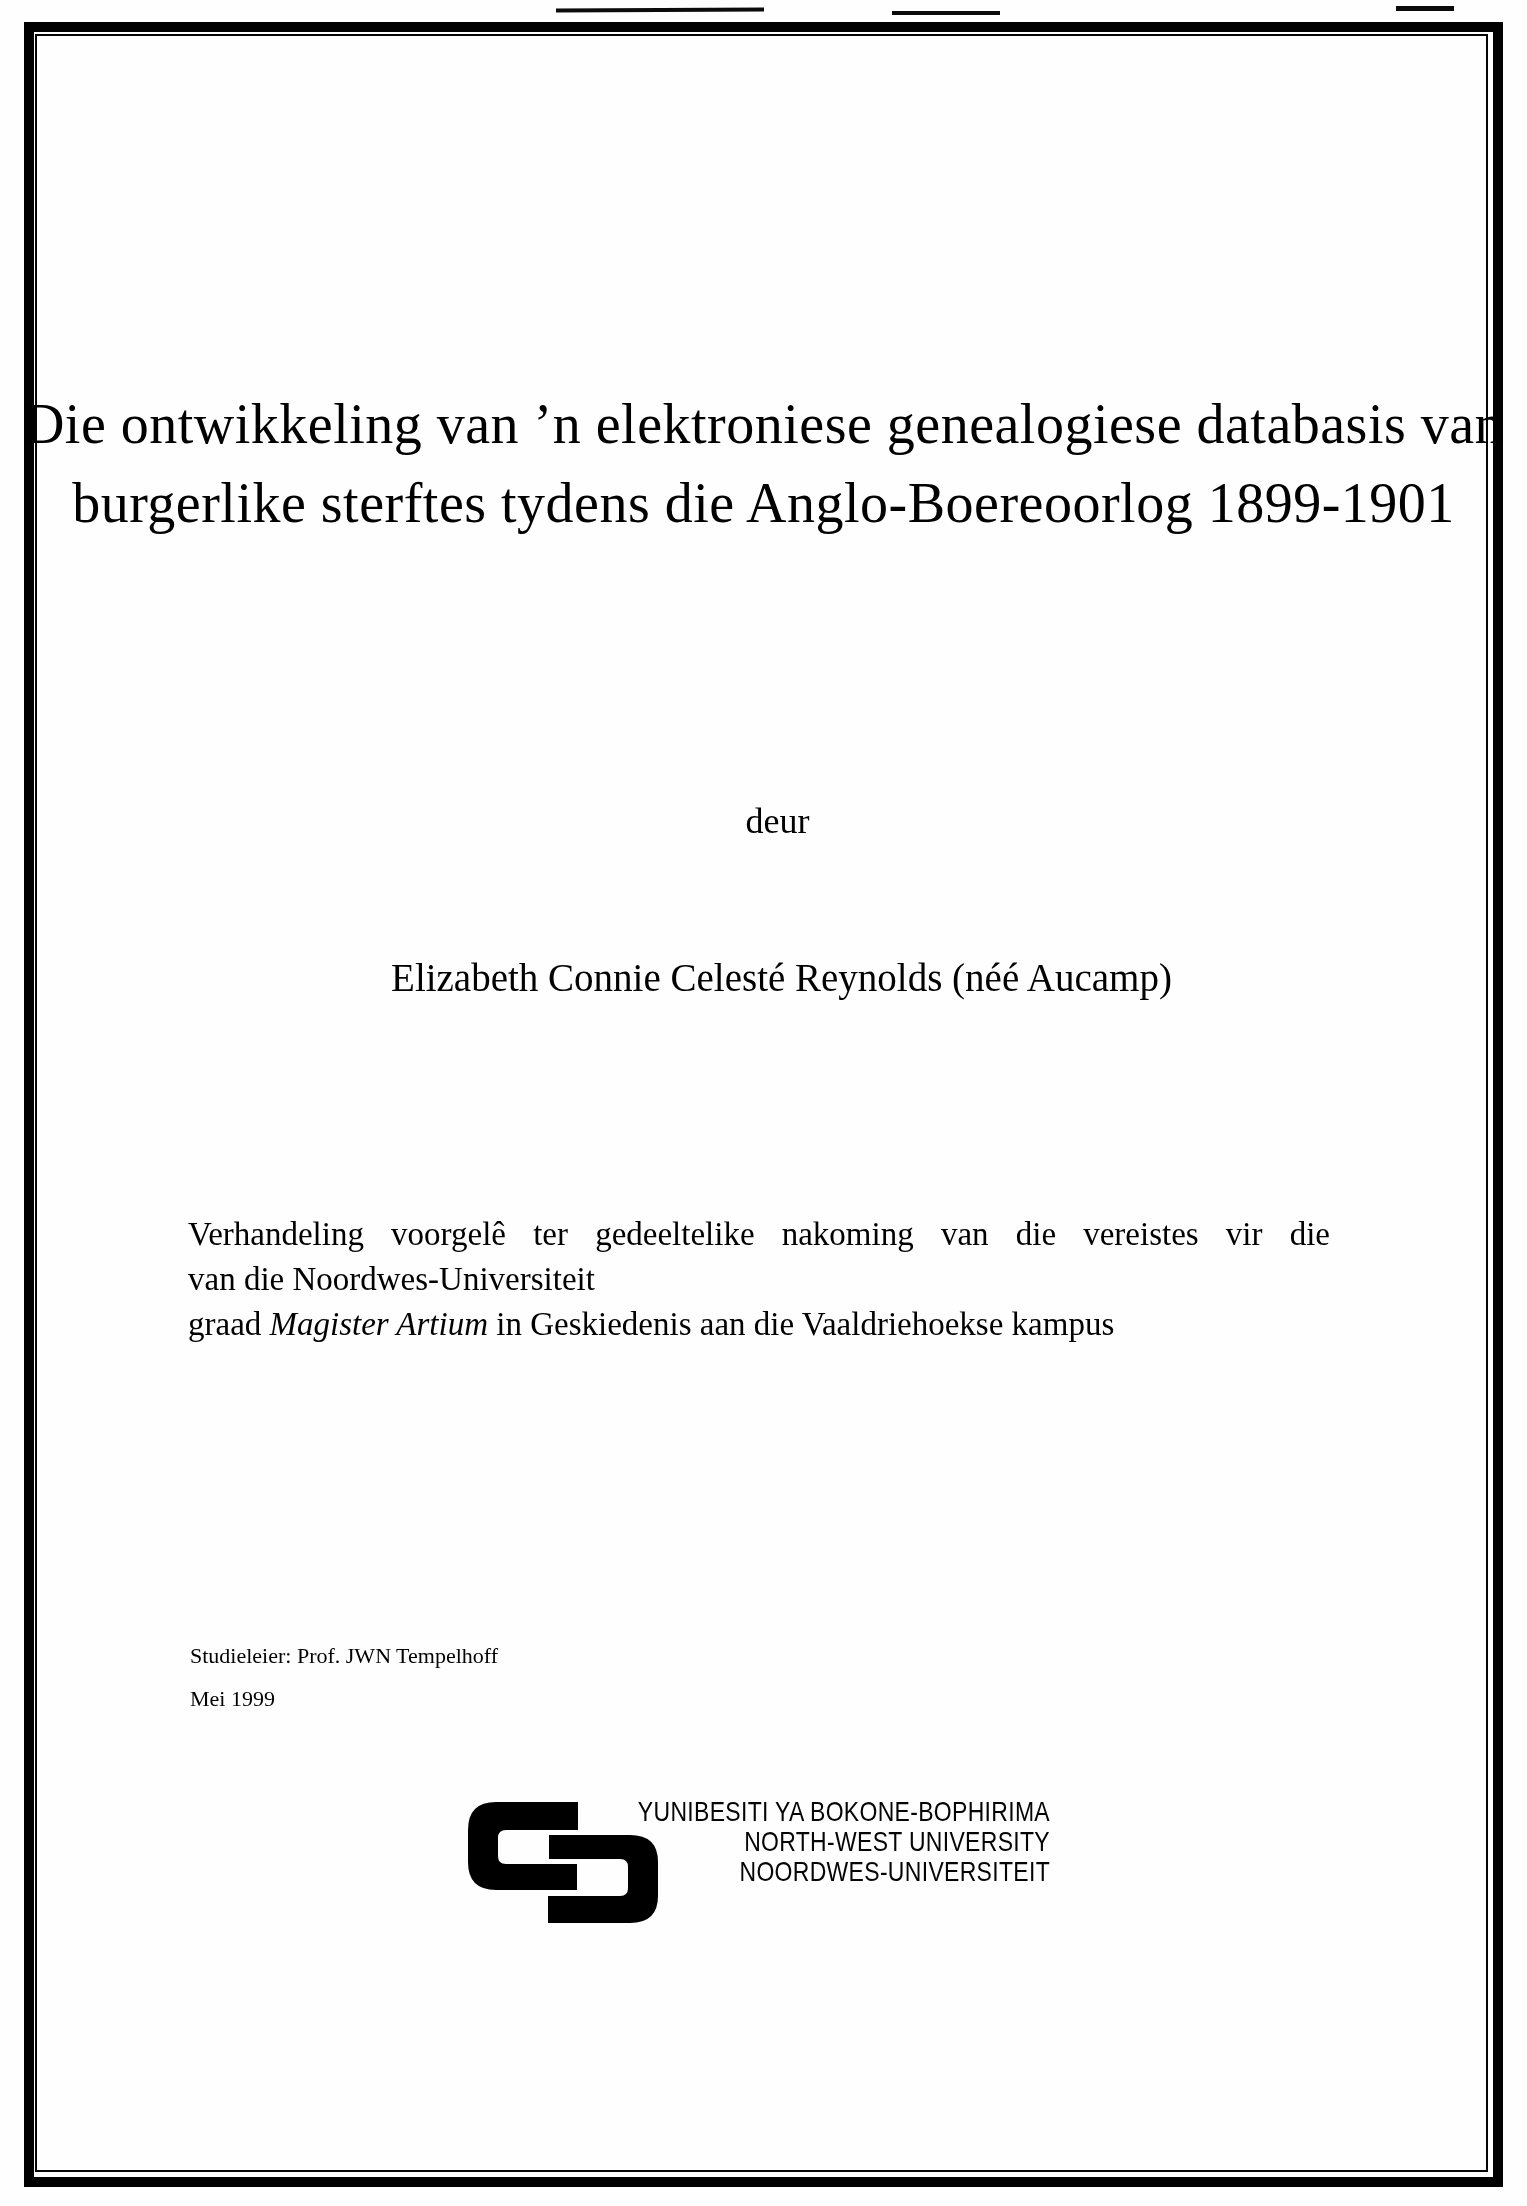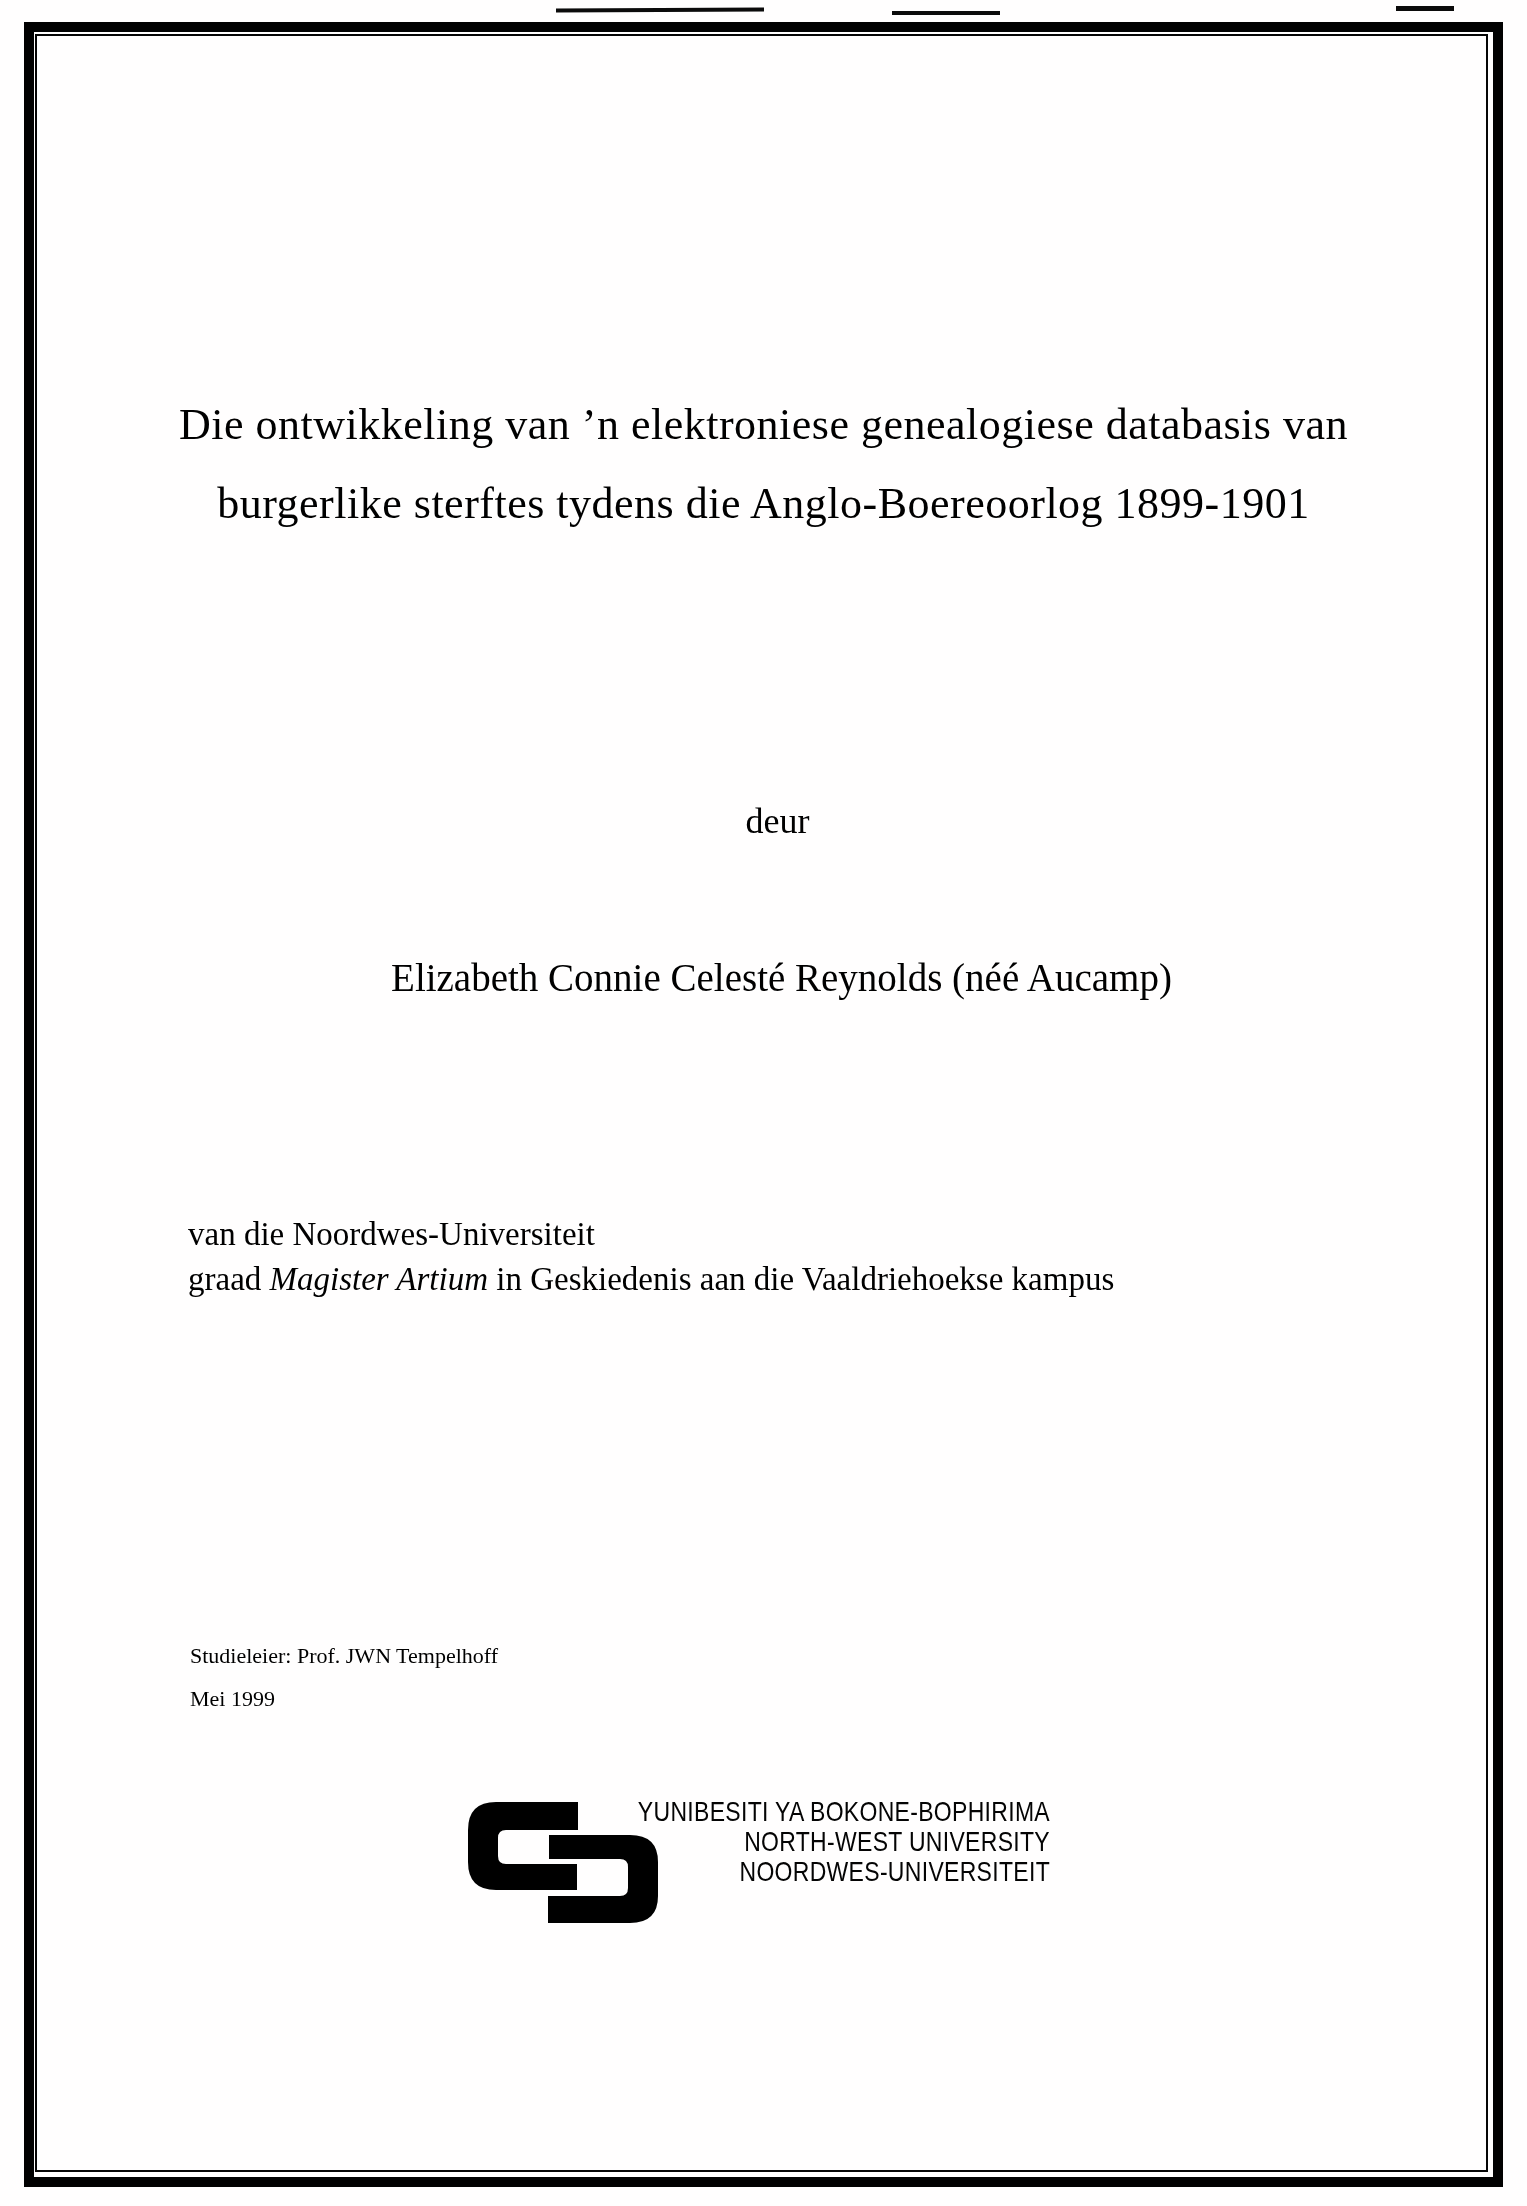--- a/index.html
+++ b/index.html
@@ -25,21 +25,21 @@
   }
   .scan-dash { position: absolute; background: #0b0b0b; }
   .dash-a { top: 8px;  left: 556px;  width: 208px; height: 4px; transform: rotate(-0.3deg); }
   .dash-b { top: 11px; left: 892px;  width: 108px; height: 4px; }
   .dash-c { top: 6px;  left: 1396px; width: 58px;  height: 5px; }
 
   .title-block {
     position: absolute;
     top: 385px; left: 0; width: 1527px;
     text-align: center;
-    font-size: 44px;
+    font-size: 56px;
     line-height: 79px;
     letter-spacing: 0.5px;
   }
   .byline {
     position: absolute;
     top: 800px; left: 14px; width: 1527px;
     text-align: center;
     font-size: 36px;
   }
   .author-line {
@@ -101,20 +101,21 @@
   <div class="title-block">
     <div>Die ontwikkeling van ’n elektroniese genealogiese databasis van</div>
     <div>burgerlike sterftes tydens die Anglo-Boereoorlog 1899-1901</div>
   </div>
 
   <div class="byline">deur</div>
 
   <div class="author-line">Elizabeth Connie Celesté Reynolds (néé Aucamp)</div>
 
   <div class="submission">
+    <div class="justified">Verhandeling voorgelê ter gedeeltelike nakoming van die vereistes vir die</div>
     <div>van die Noordwes-Universiteit</div>
     <div><span>graad </span><span class="italic">Magister Artium</span><span> in Geskiedenis aan die Vaaldriehoekse kampus</span></div>
   </div>
 
   <div class="supervisor-block">
     <div>Studieleier: Prof. JWN Tempelhoff</div>
     <div>Mei 1999</div>
   </div>
 
   <svg class="logo-mark" viewBox="0 0 190 121" xmlns="http://www.w3.org/2000/svg" aria-hidden="true">

